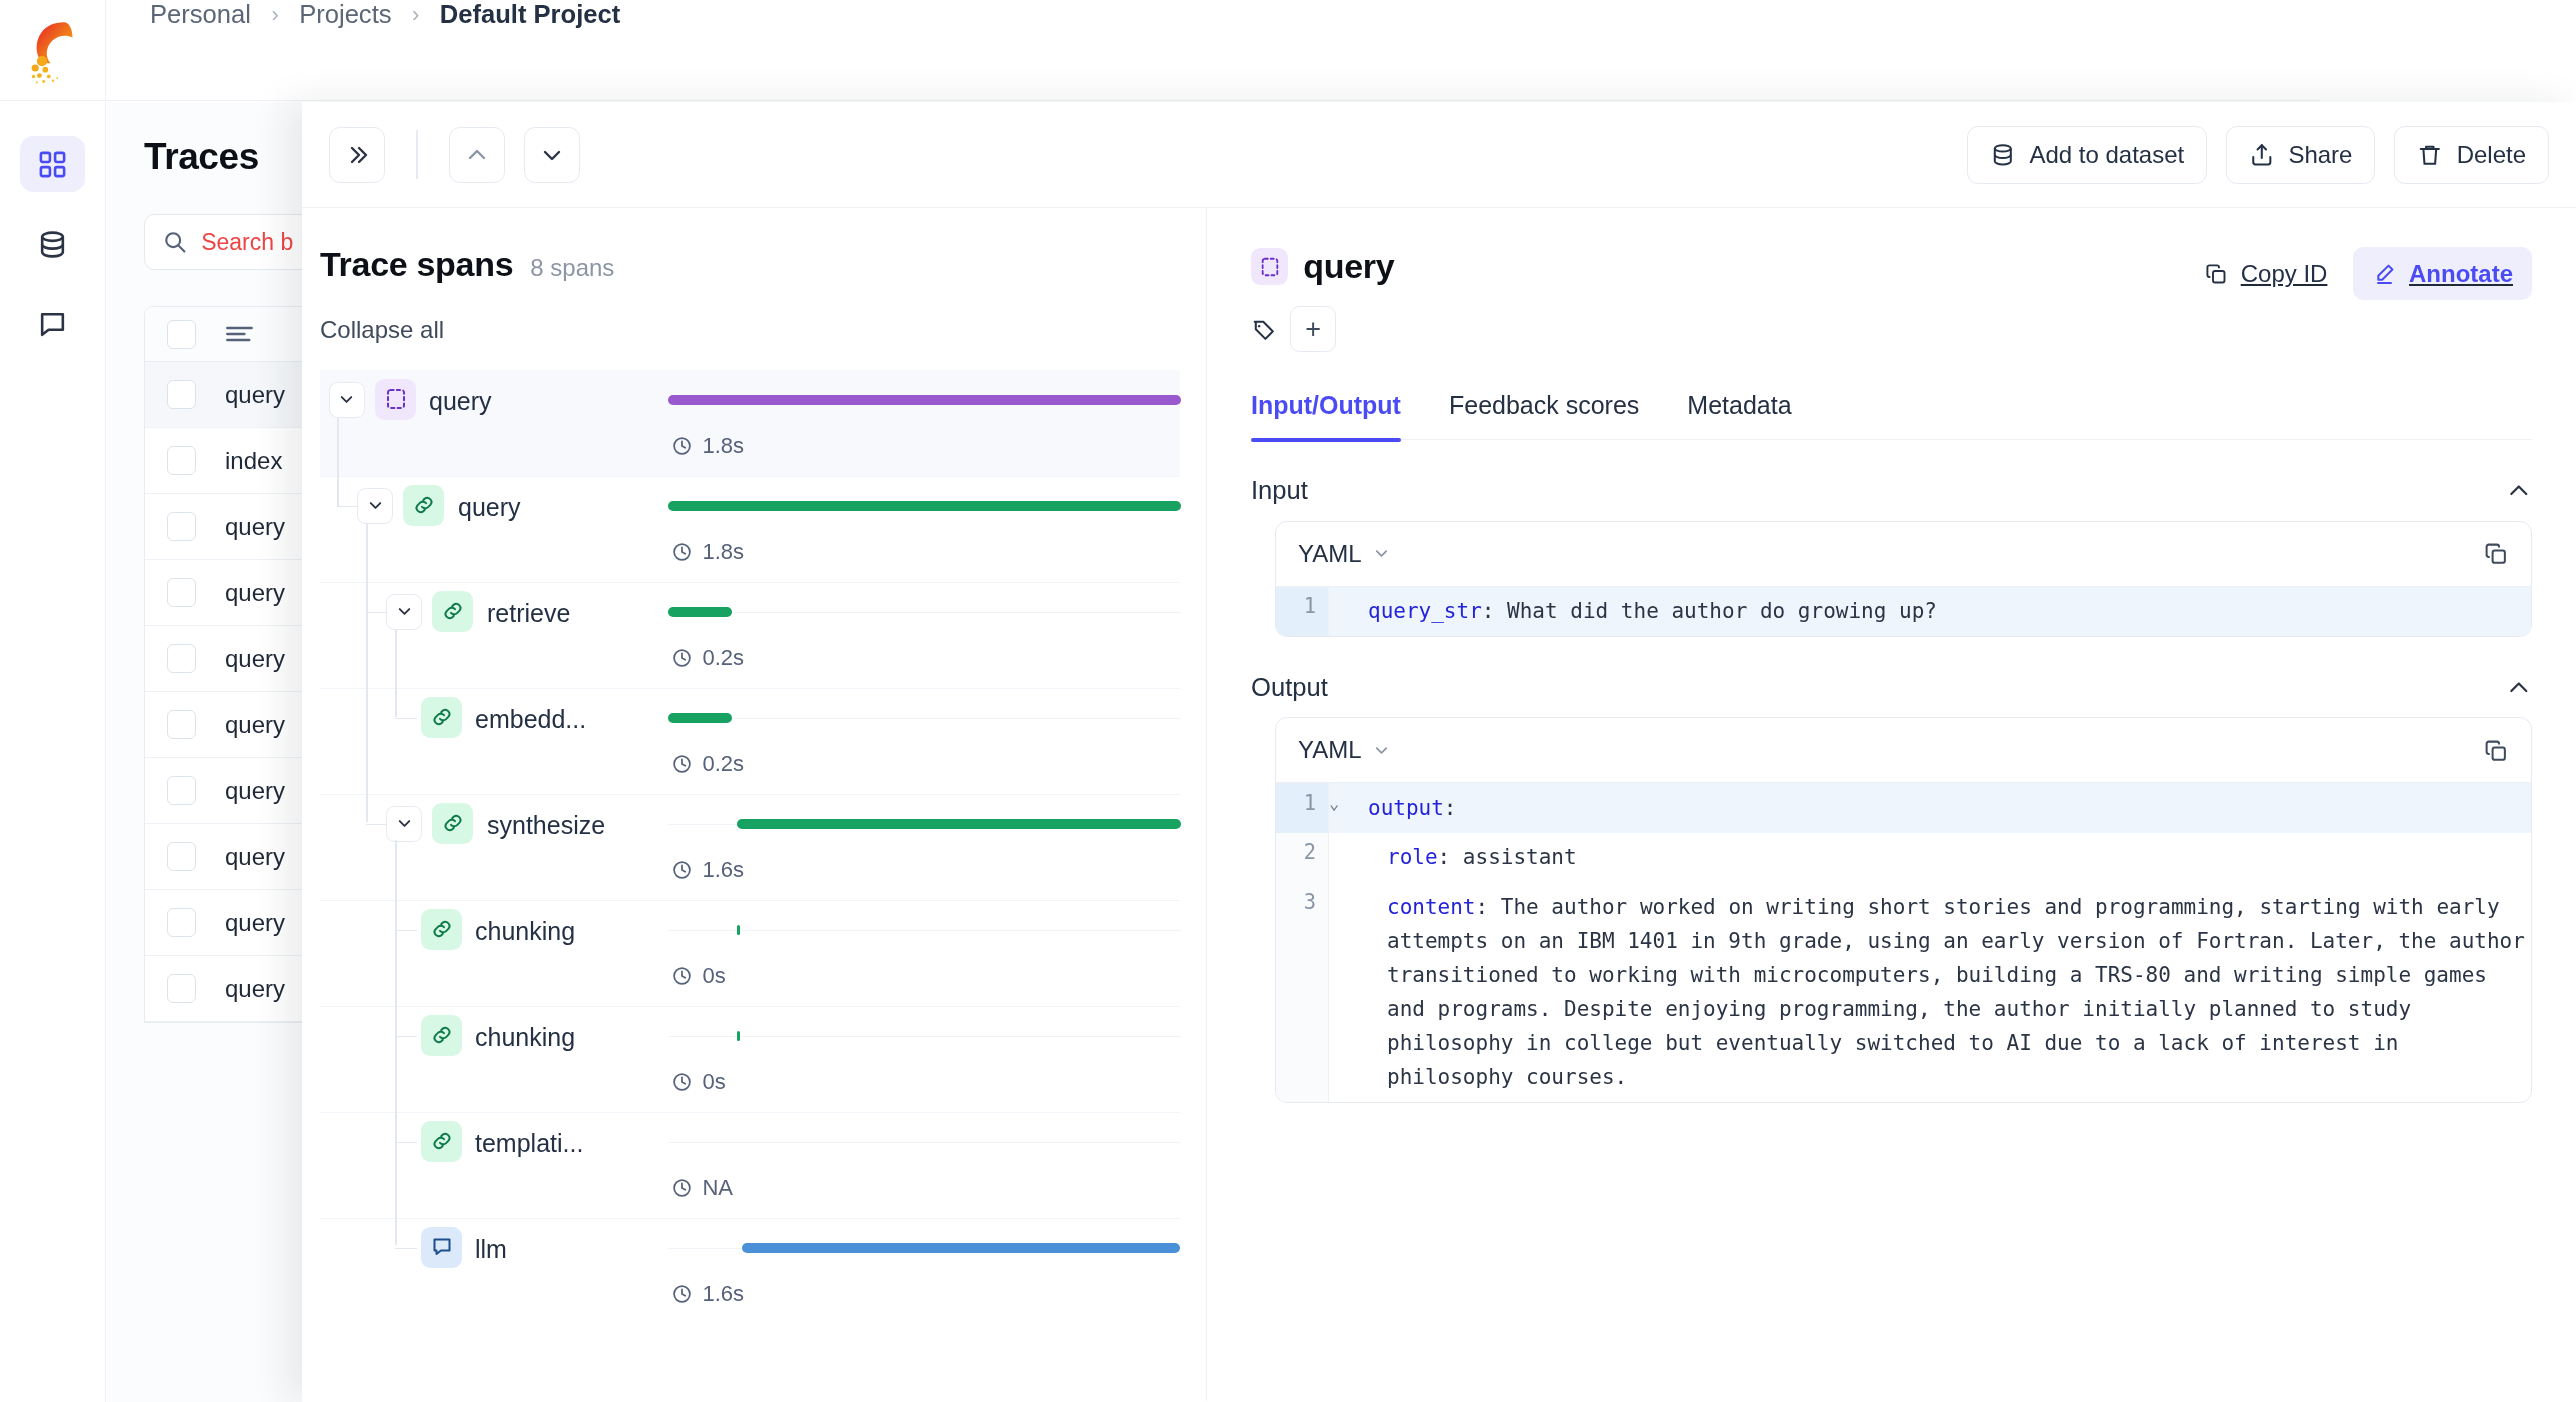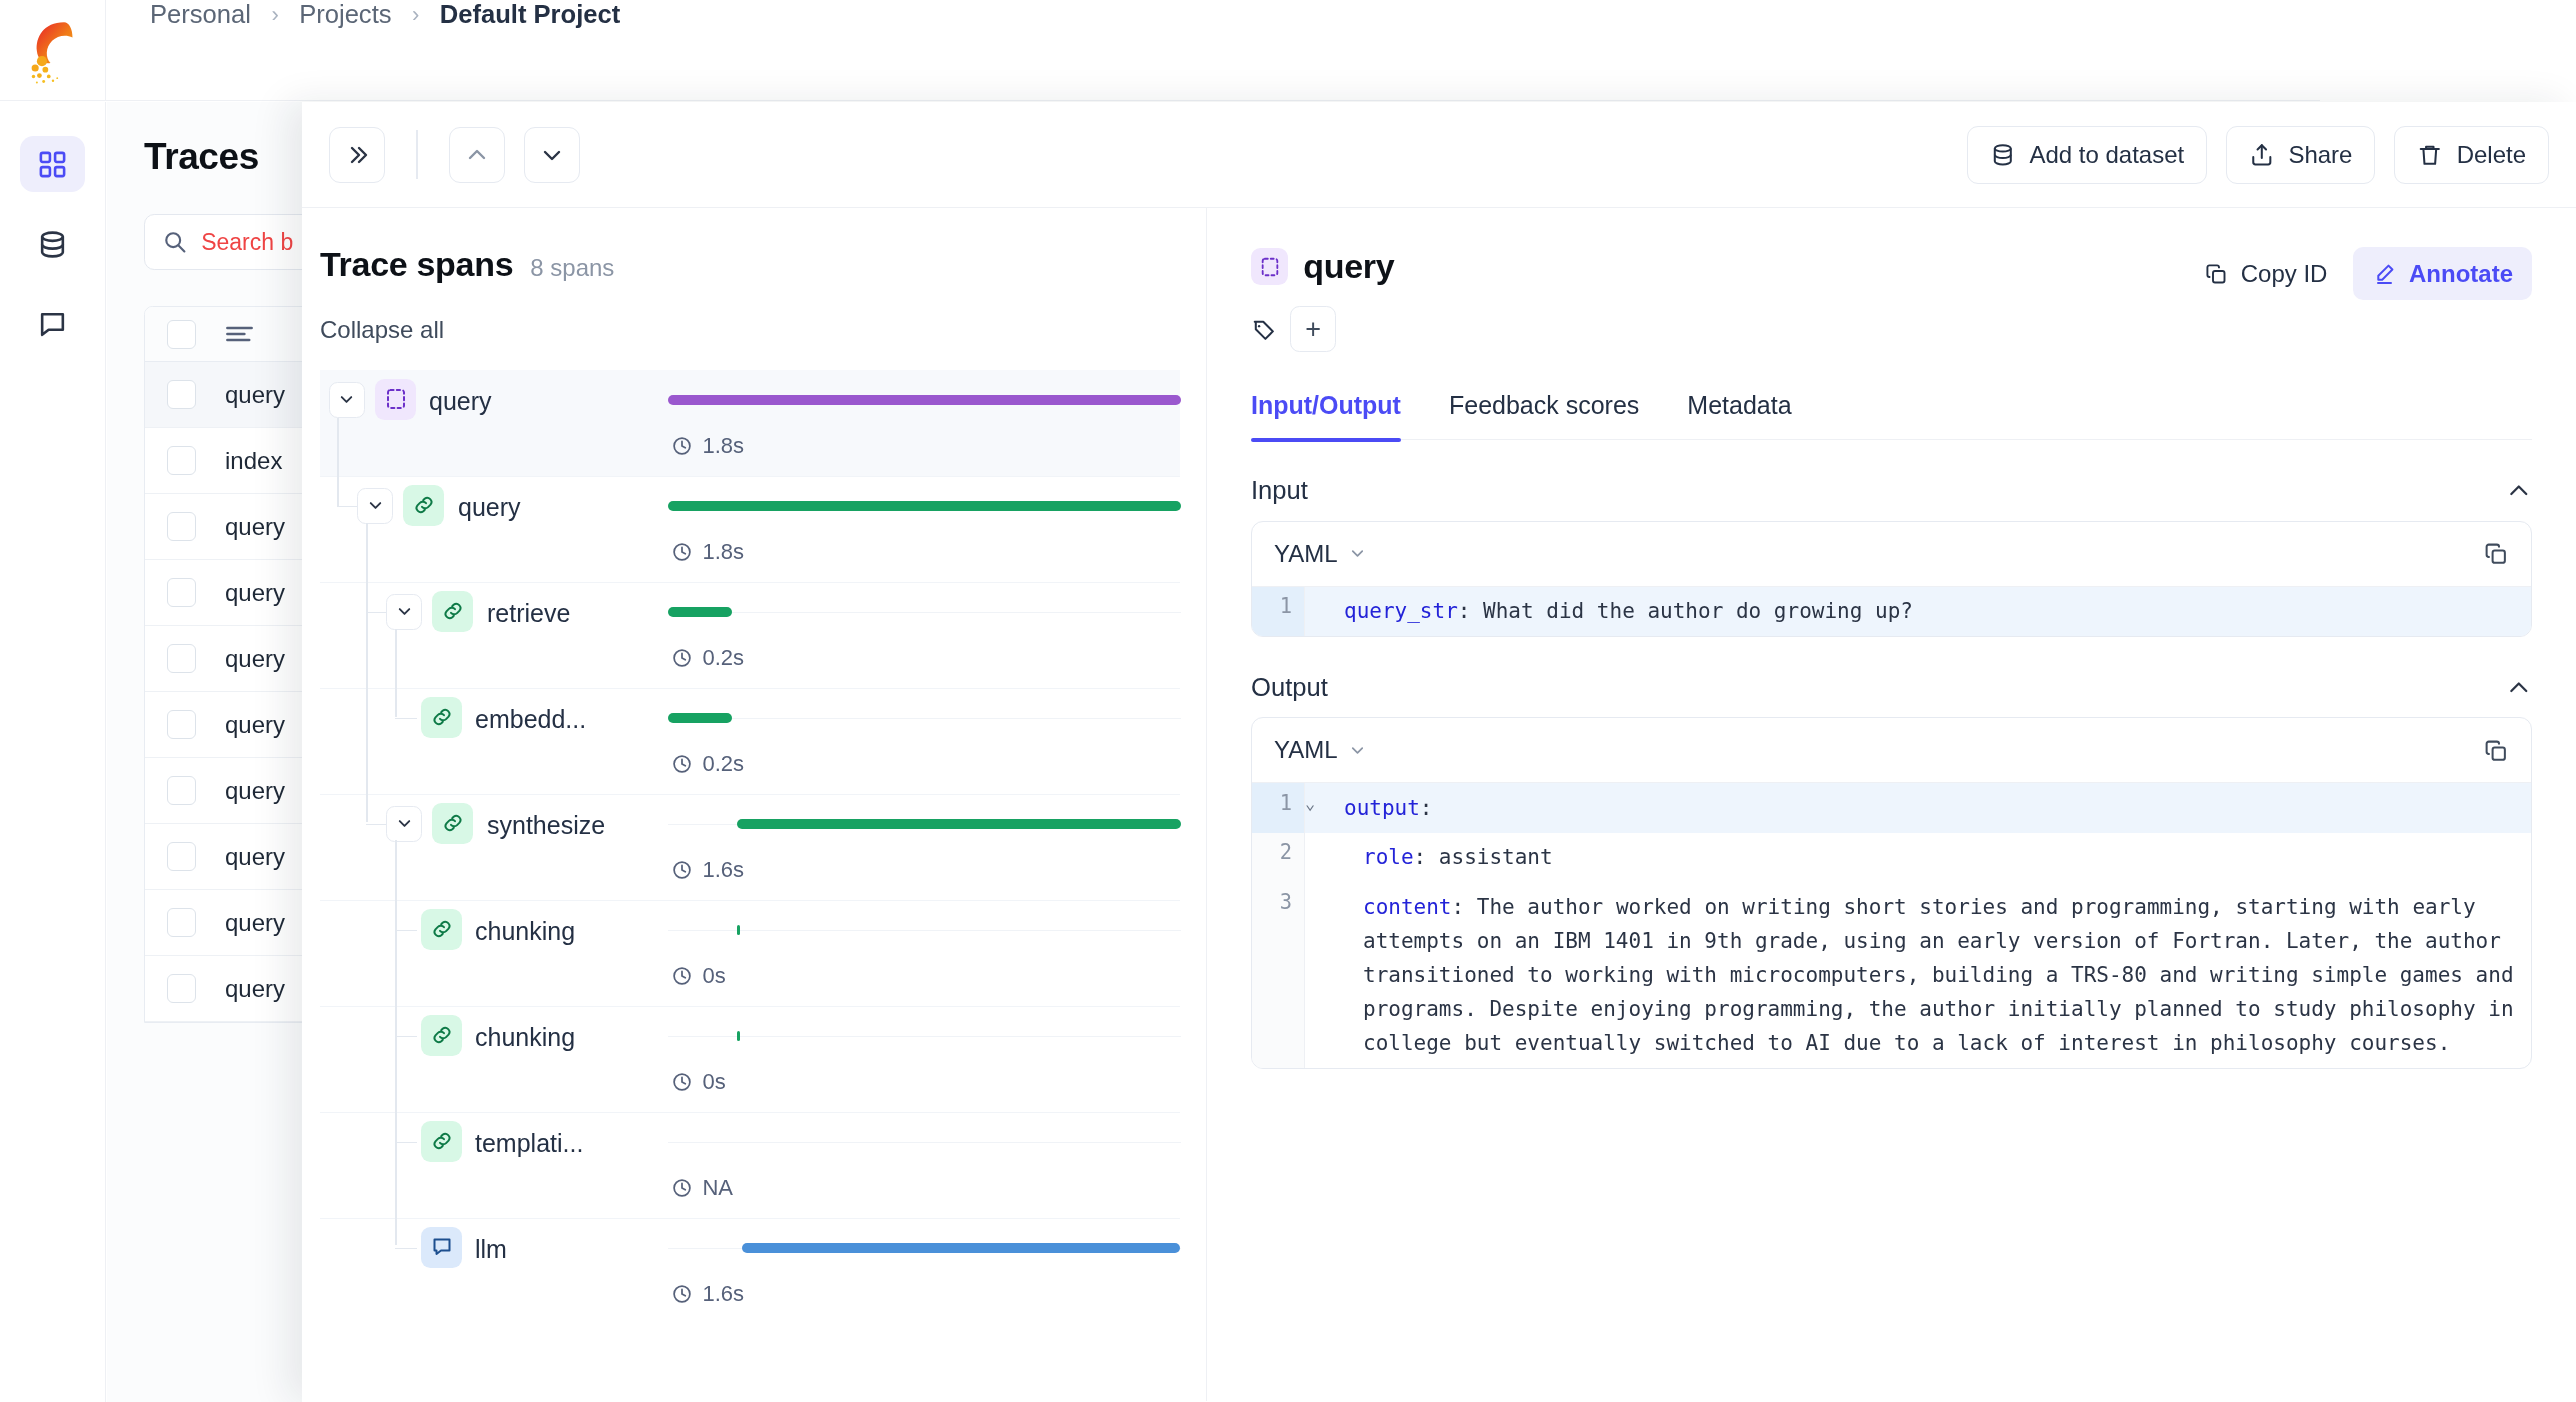--- a/index.html
+++ b/index.html
@@ -132,42 +132,42 @@
   .det-title-wrap { flex: 1; }
   .det-title-row { display: flex; align-items: center; gap: 15.3px; }
   .det-title { font-size: 34px; font-weight: 700; color: #0d1117; letter-spacing: -0.3px; }
   .det-dur { margin-top: 17px; display: flex; align-items: center; gap: 12px; font-size: 24px; color: #5b6676; }
   .det-tags { margin-top: 20.4px; display: flex; align-items: center; gap: 13.6px; }
   .plus-btn {
     width: 46px; height: 46px; border: 1.7px solid #e6eaf1; border-radius: 9.4px;
     background: #fff; display: flex; align-items: center; justify-content: center;
     font-size: 27px; color: #3f4b5c;
   }
-  .det-actions { display: flex; align-items: center; gap: 6.8px; }
+  .det-actions { display: flex; align-items: center; gap: 6.8px; text-decoration: underline; }
   .ghost-btn {
     height: 53px; display: flex; align-items: center; gap: 12.8px; padding: 0 19px;
     border-radius: 10.2px; font-size: 24px; color: #243044; white-space: nowrap;
   }
   .ghost-btn.accent { background: #eeeefc; color: #4b4bf5; font-weight: 700; }
 
   .tabs { margin-top: 39px; display: flex; gap: 48px; border-bottom: 1.7px solid #eef0f4; }
   .tab { padding-bottom: 19px; font-size: 25px; color: #243044; position: relative; }
   .tab.active { color: #4b4bf5; font-weight: 700; }
   .tab.active::after {
     content: ""; position: absolute; left: 0; right: 0; bottom: -2.6px; height: 4.3px;
     background: #4b4bf5; border-radius: 2.6px;
   }
 
   .sect-head {
     margin-top: 36px; display: flex; align-items: center; justify-content: space-between;
   }
   .sect-title { font-size: 25.6px; color: #243044; }
 
   .code-card {
-    margin-top: 15.3px; border: 1.7px solid #e6eaf1; border-radius: 12px; overflow: hidden; background: #fff;
+    margin-top: 15.3px; border: 1.7px solid #e6eaf1; border-radius: 12px; overflow: hidden; background: #fff; margin-left: 24px;
   }
   .code-bar {
     height: 65px; display: flex; align-items: center; justify-content: space-between;
     padding: 0 22px; border-bottom: 1.7px solid #eef0f4;
   }
   .lang { display: flex; align-items: center; gap: 10.2px; font-size: 24px; color: #243044; }
   .code-body { font-family: "DejaVu Sans Mono", monospace; font-size: 21px; }
   .cl { display: flex; min-height: 34px; }
   .cl.hl { background: #eef5fd; }
   .gut {

